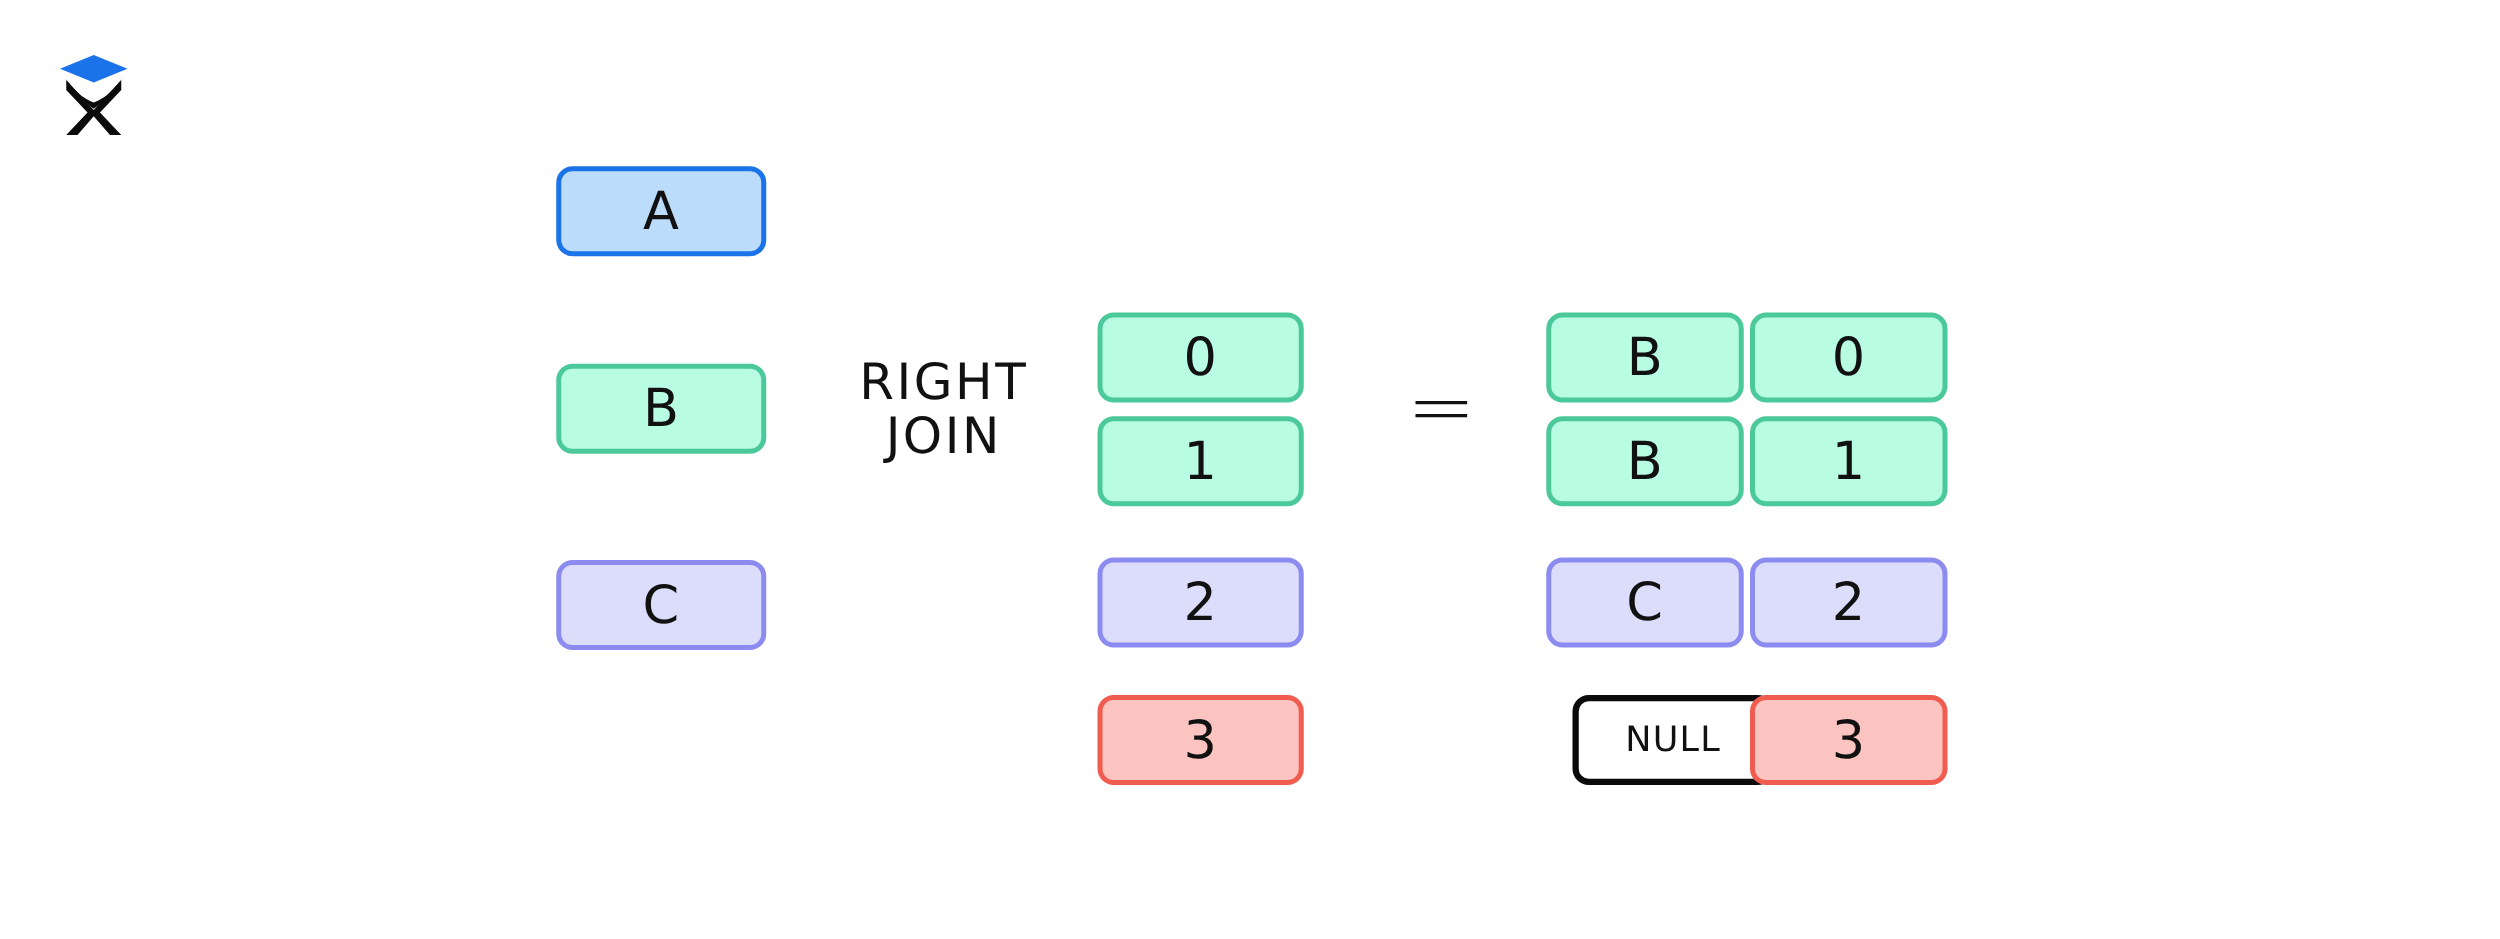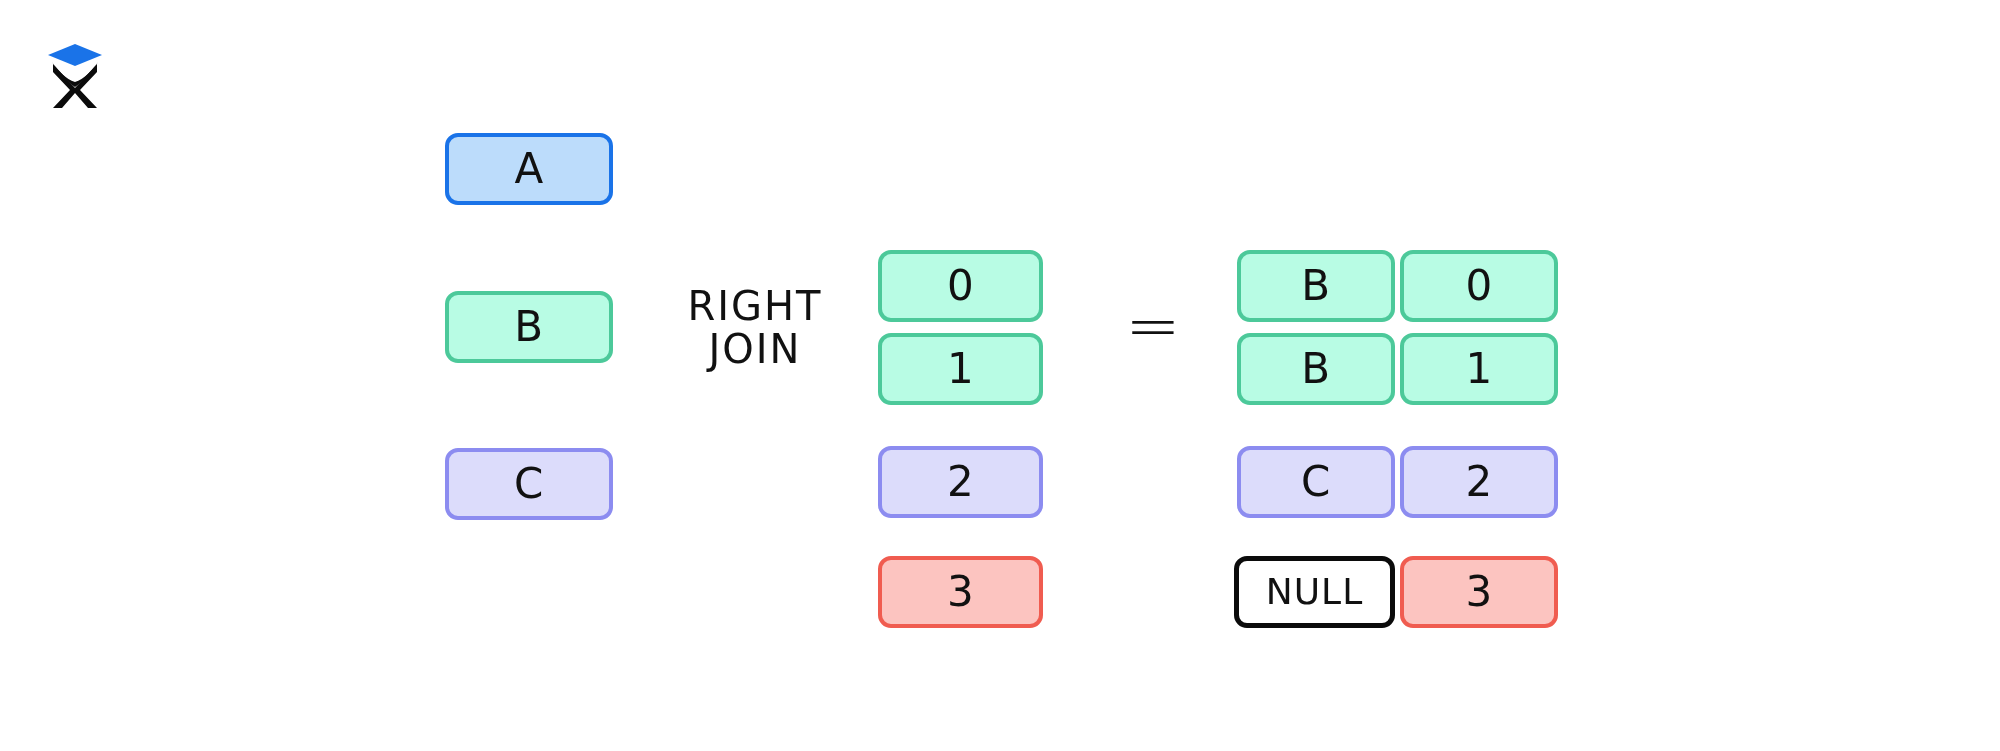--- a/index.html
+++ b/index.html
@@ -35,21 +35,21 @@
     align-items: center;
     justify-content: center;
     font-family: "DejaVu Sans", sans-serif;
     font-size: 42px;
     font-weight: 400;
     color: #111111;
     letter-spacing: 0.5px;
     line-height: 1;
     user-select: none;
   }
-  .cell.small-text { font-size: 36px; letter-spacing: 1px; }
+  .cell.small-text { font-size: 28px; letter-spacing: 1px; margin-left: 24px; }
 
   .c-blue      { background: #bcdcfb; border-color: #1a73e8; }
   .c-green     { background: #b8fce4; border-color: #4cc99a; }
   .c-lavender  { background: #dcdcfb; border-color: #8c8cf0; }
   .c-red       { background: #fcc4c0; border-color: #f05c50; }
   .c-white     { background: #ffffff; border-color: #0b0b0b; border-width: 5px; }
 
   
   .op-text {
     position: absolute;

